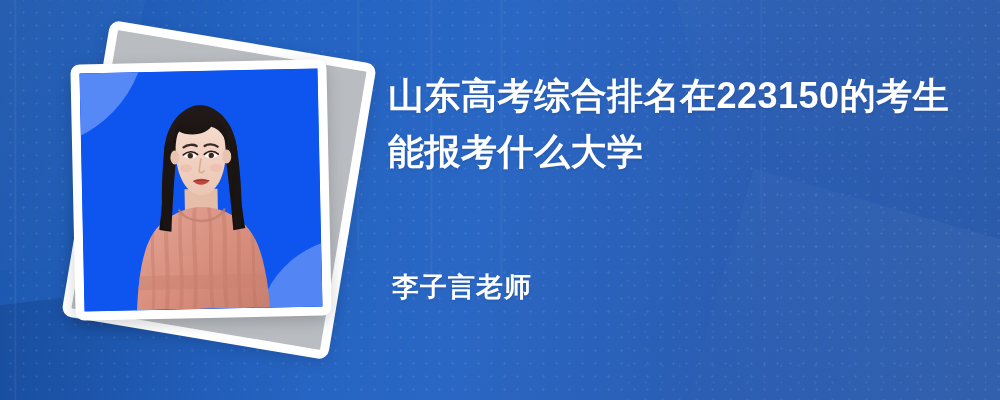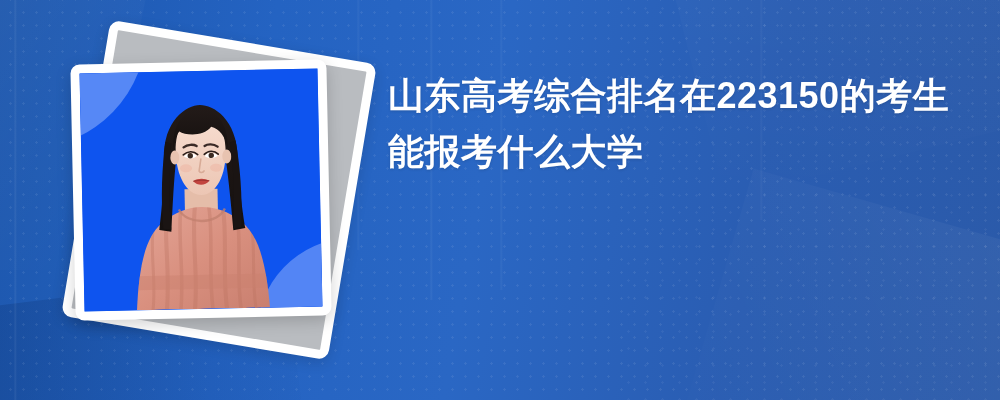--- a/index.html
+++ b/index.html
@@ -285,15 +285,16 @@
         </svg>
       </div>
     </div>
   </div>
 
   <div class="text-block">
     <h1 class="headline">山东高考综合排名在223150的考生能报考什么大学</h1>
   </div>
 
   <div class="author-block">
+    <div class="author-name">李子言老师</div>
   </div>
 
 </div>
 
 </body></html>

